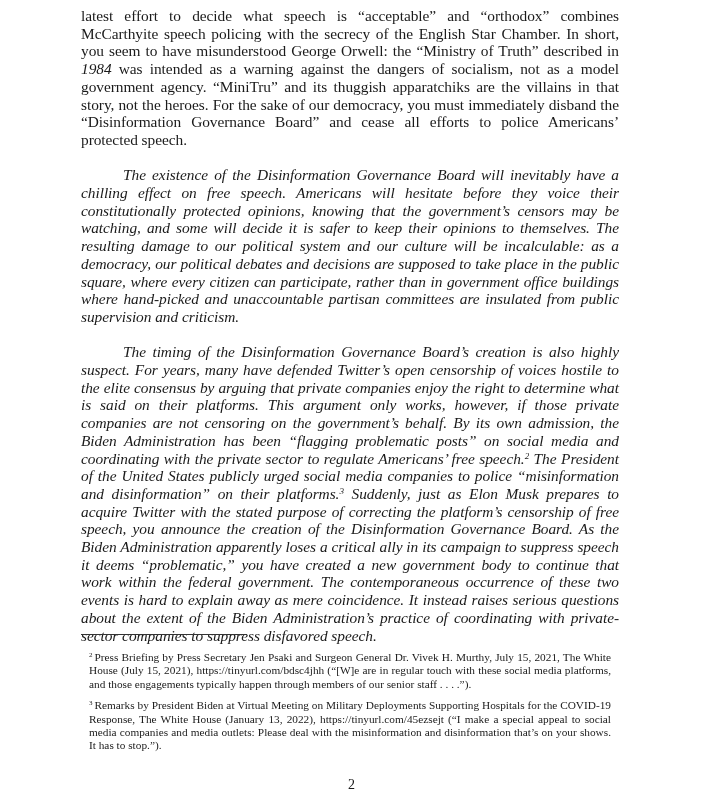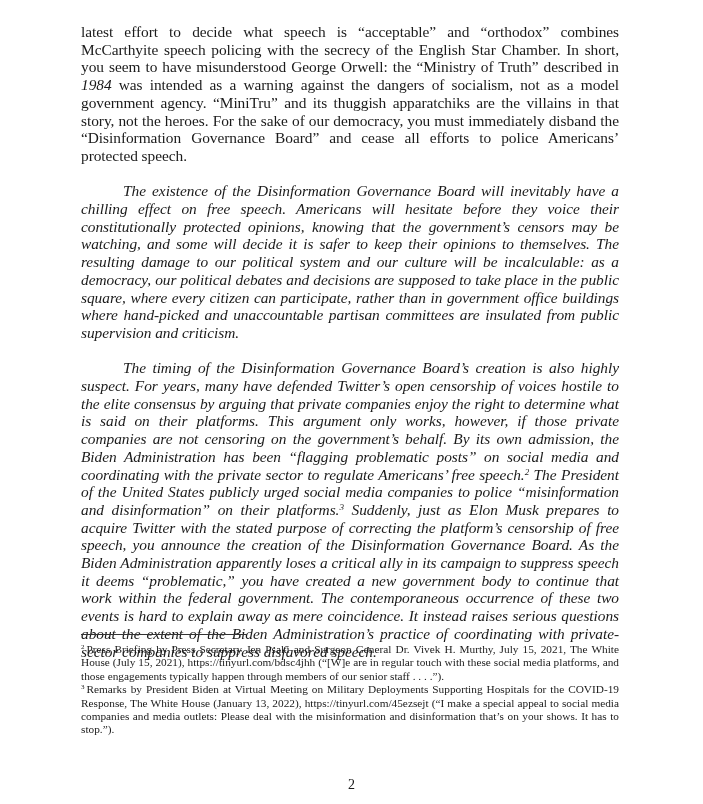--- a/index.html
+++ b/index.html
@@ -13,21 +13,20 @@
       position: relative;
       overflow: hidden;
       color: #1a1a1a;
       font-family: "DejaVu Serif", "Liberation Serif", serif;
     }
     .page {
       position: absolute;
       left: 81px;
       top: 7px;
       width: 538px;
-      margin-top: 16px;
     }
     .para {
       margin: 0;
       font-family: "Liberation Serif", "DejaVu Serif", serif;
       font-size: 15.4px;
       line-height: 17.7px;
       text-align: justify;
       letter-spacing: -0.05px;
     }
     .para.indent { text-indent: 42px; font-style: italic; }
@@ -45,21 +44,21 @@
       height: 0;
       border-top: 1px solid #333;
     }
     .footnotes {
       position: absolute;
       left: 81px;
       top: 643px;
       width: 538px;
     }
     .footnote {
-      margin: 0;
+      margin: 8px;
       font-family: "Liberation Serif", "DejaVu Serif", serif;
       font-size: 11.3px;
       line-height: 13.4px;
       text-align: justify;
     }
     .footnote sup {
       font-size: 7px;
       line-height: 0;
       vertical-align: 4px;
       margin-right: 2px;

